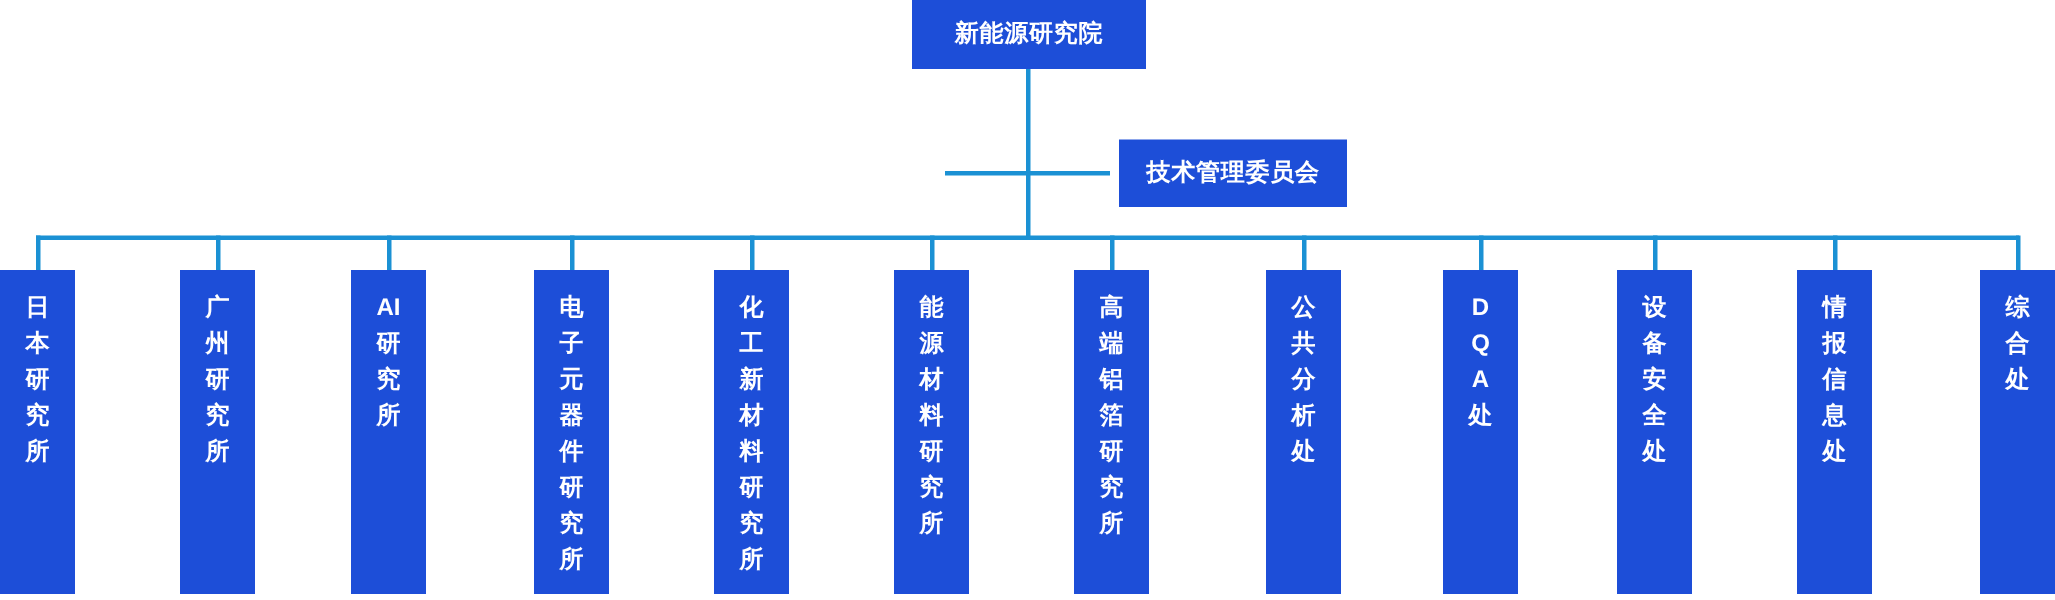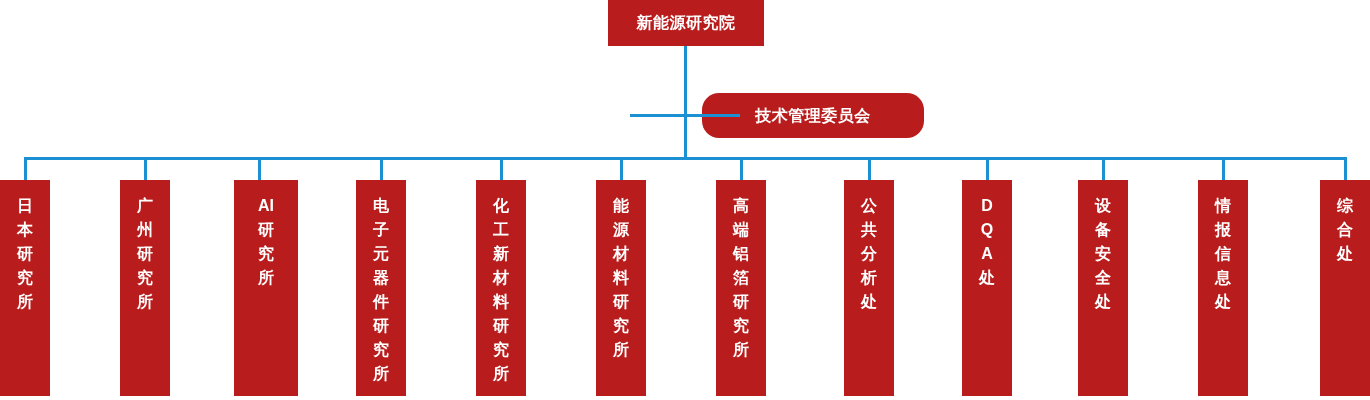--- a/index.html
+++ b/index.html
@@ -14,21 +14,21 @@
     position: relative;
     width: 1370px;
     height: 400px;
     background: #ffffff;
     overflow: hidden;
   }
 
   
   .node {
     position: absolute;
-    background: #b91c1c;
+    background: #1d4ed8;
     color: #ffffff;
     font-weight: bold;
     box-sizing: border-box;
   }
 
   
   .node.horiz {
     display: flex;
     align-items: center;
     justify-content: center;
@@ -67,21 +67,21 @@
 
 <div id="chart-root">
 
   <div class="node horiz" id="root-node" style="left:608px; top:0px; width:156px; height:46px;">
     <span>新能源研究院</span>
   </div>
 
   <div class="line v" style="left:684px; top:46px; height:113px;"></div>
 
 
-  <div class="node horiz" id="committee-1" style="left:702px; top:93px; width:222px; height:45px;border-radius:17px;">
+  <div class="node horiz" id="committee-1" style="left:746px; top:93px; width:152px; height:45px;">
     <span>技术管理委员会</span>
   </div>
 
   <div class="line h" style="left:630px; top:114px; width:110px;"></div>
 
   <div class="line h" style="left:24px; top:157px; width:1322px;"></div>
 
   <div class="line v" style="left:24px;   top:157px; height:23px;"></div>
   <div class="line v" style="left:144px;  top:157px; height:23px;"></div>
   <div class="line v" style="left:258px;  top:157px; height:23px;"></div>
@@ -102,21 +102,21 @@
       <span class="vchar">究</span>
       <span class="vchar">所</span>
     </div>
   <div class="node vert" style="left:120px;  top:180px; width:50px; height:216px;">
       <span class="vchar">广</span>
       <span class="vchar">州</span>
       <span class="vchar">研</span>
       <span class="vchar">究</span>
       <span class="vchar">所</span>
     </div>
-  <div class="node vert" style="left:234px;  top:180px; width:64px; height:216px;">
+  <div class="node vert" style="left:234px;  top:180px; width:50px; height:216px;">
       <span class="vchar">AI</span>
       <span class="vchar">研</span>
       <span class="vchar">究</span>
       <span class="vchar">所</span>
     </div>
   <div class="node vert" style="left:356px;  top:180px; width:50px; height:216px;">
       <span class="vchar">电</span>
       <span class="vchar">子</span>
       <span class="vchar">元</span>
       <span class="vchar">器</span>

